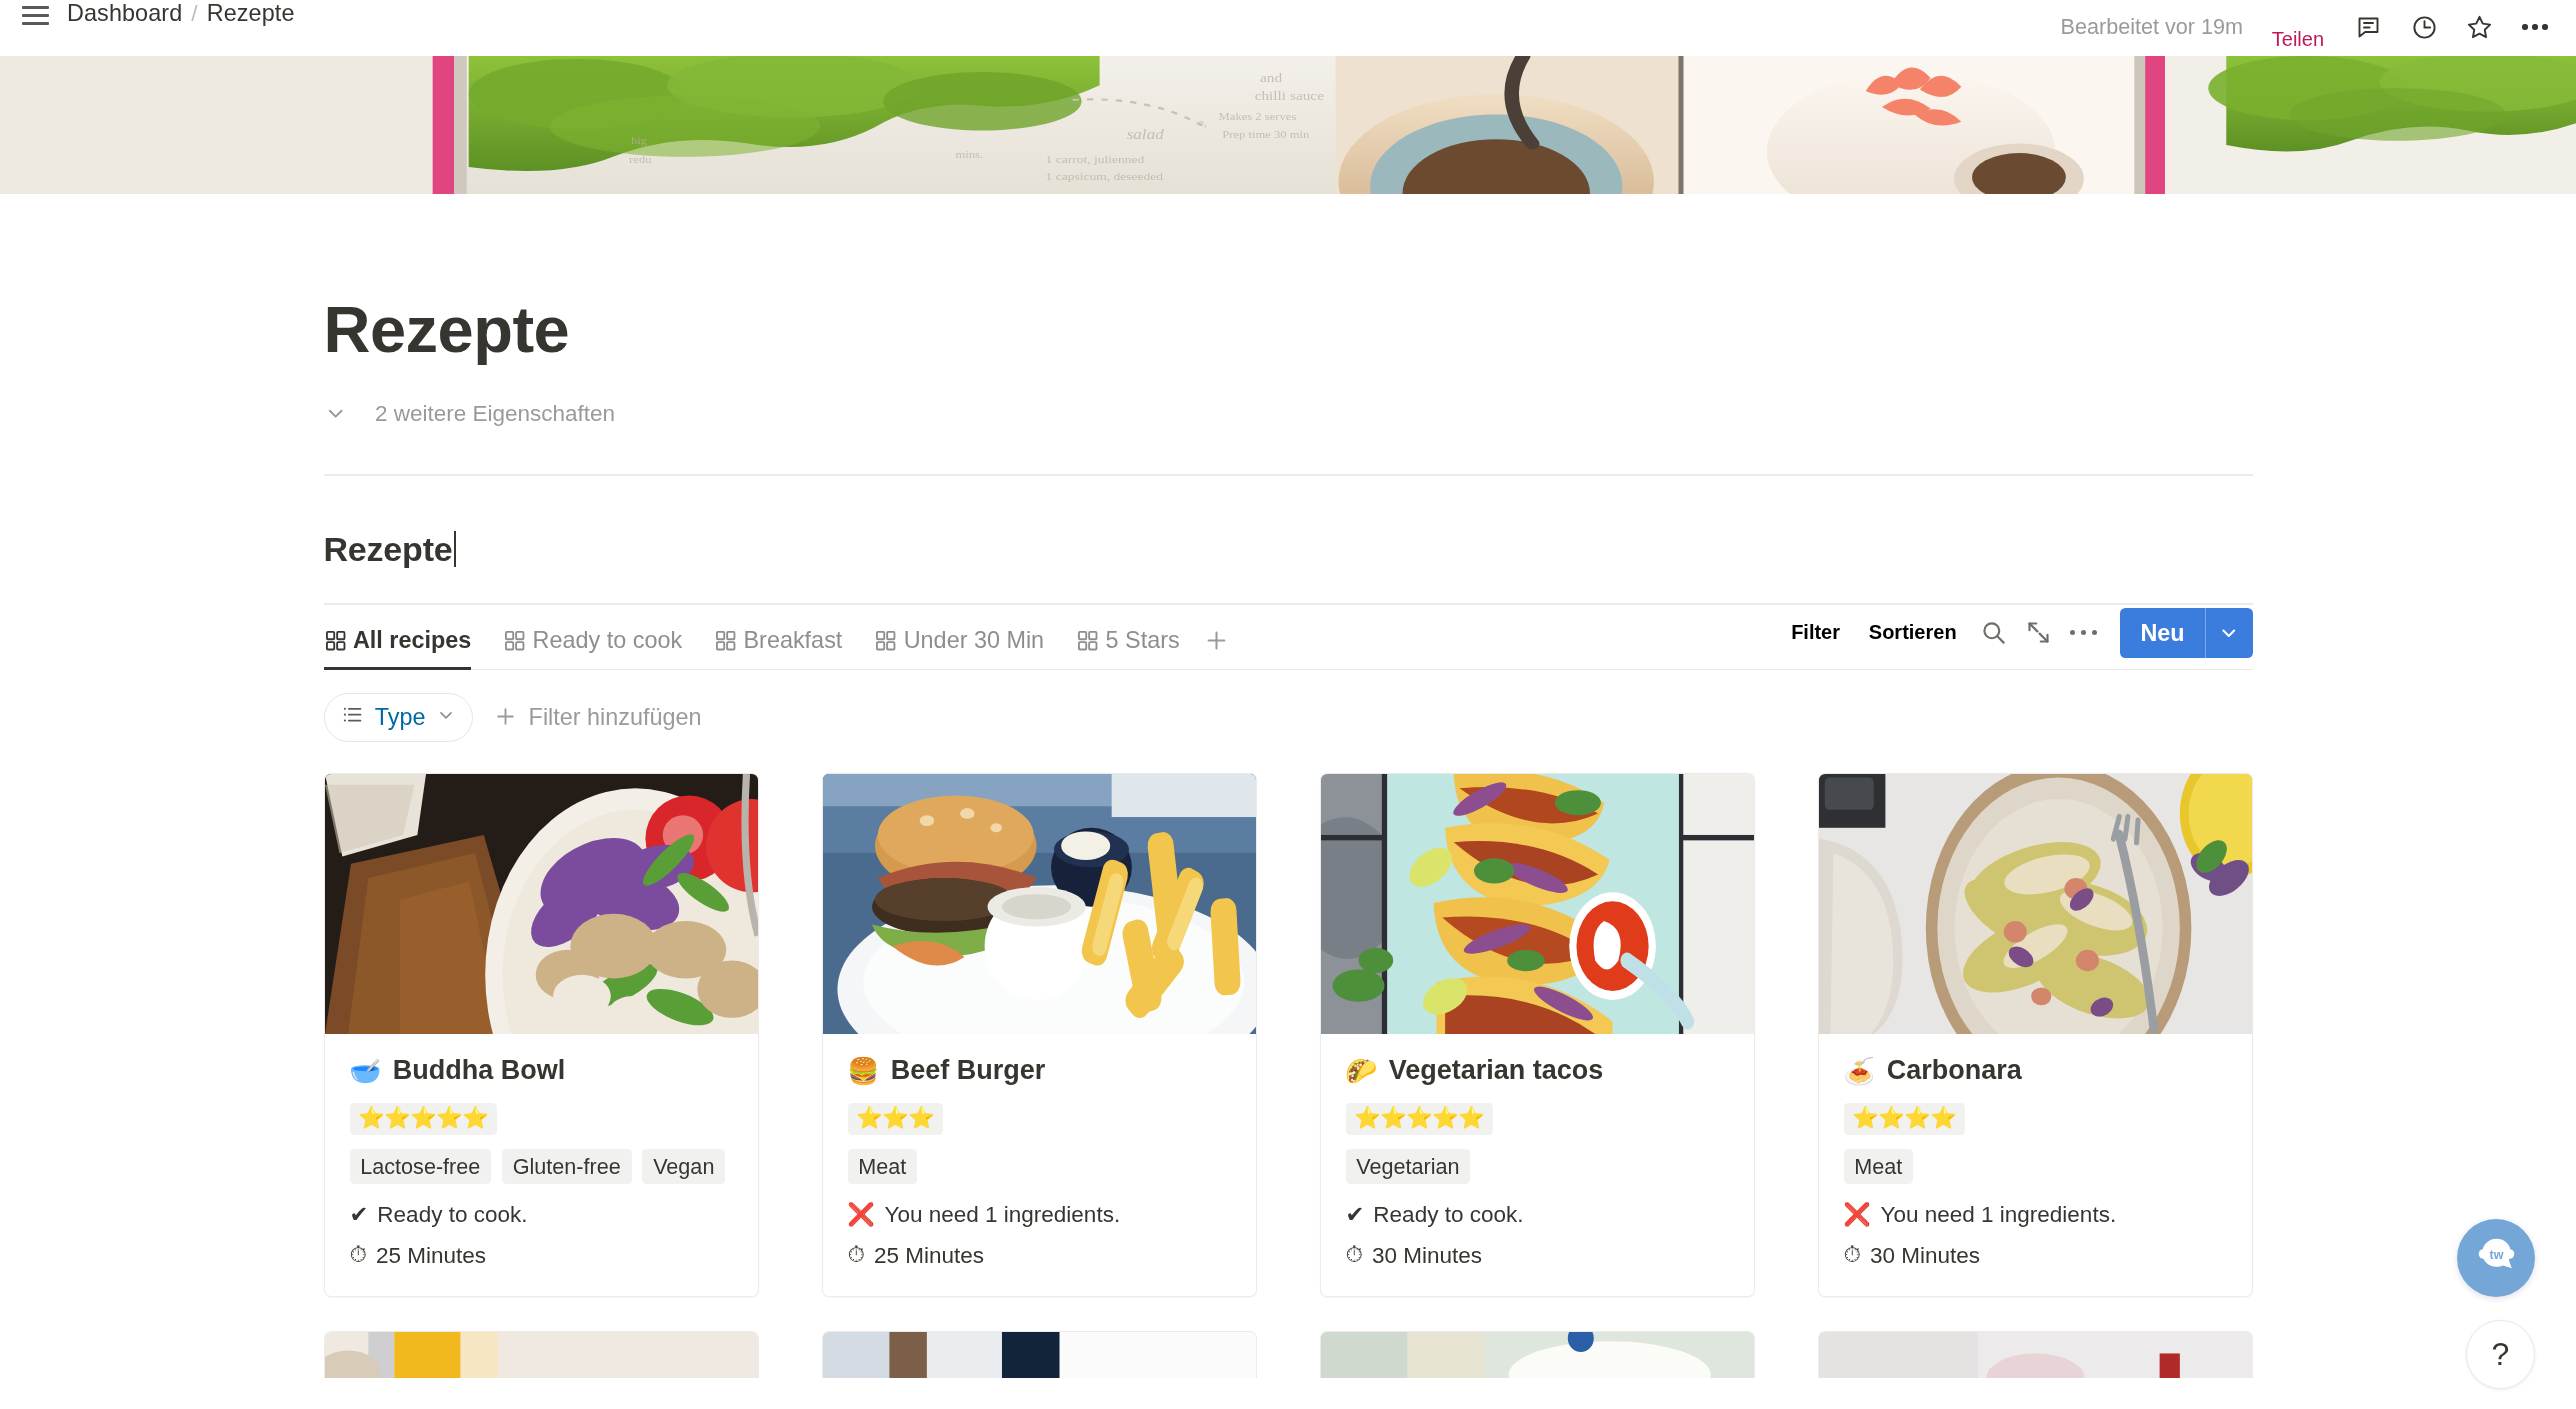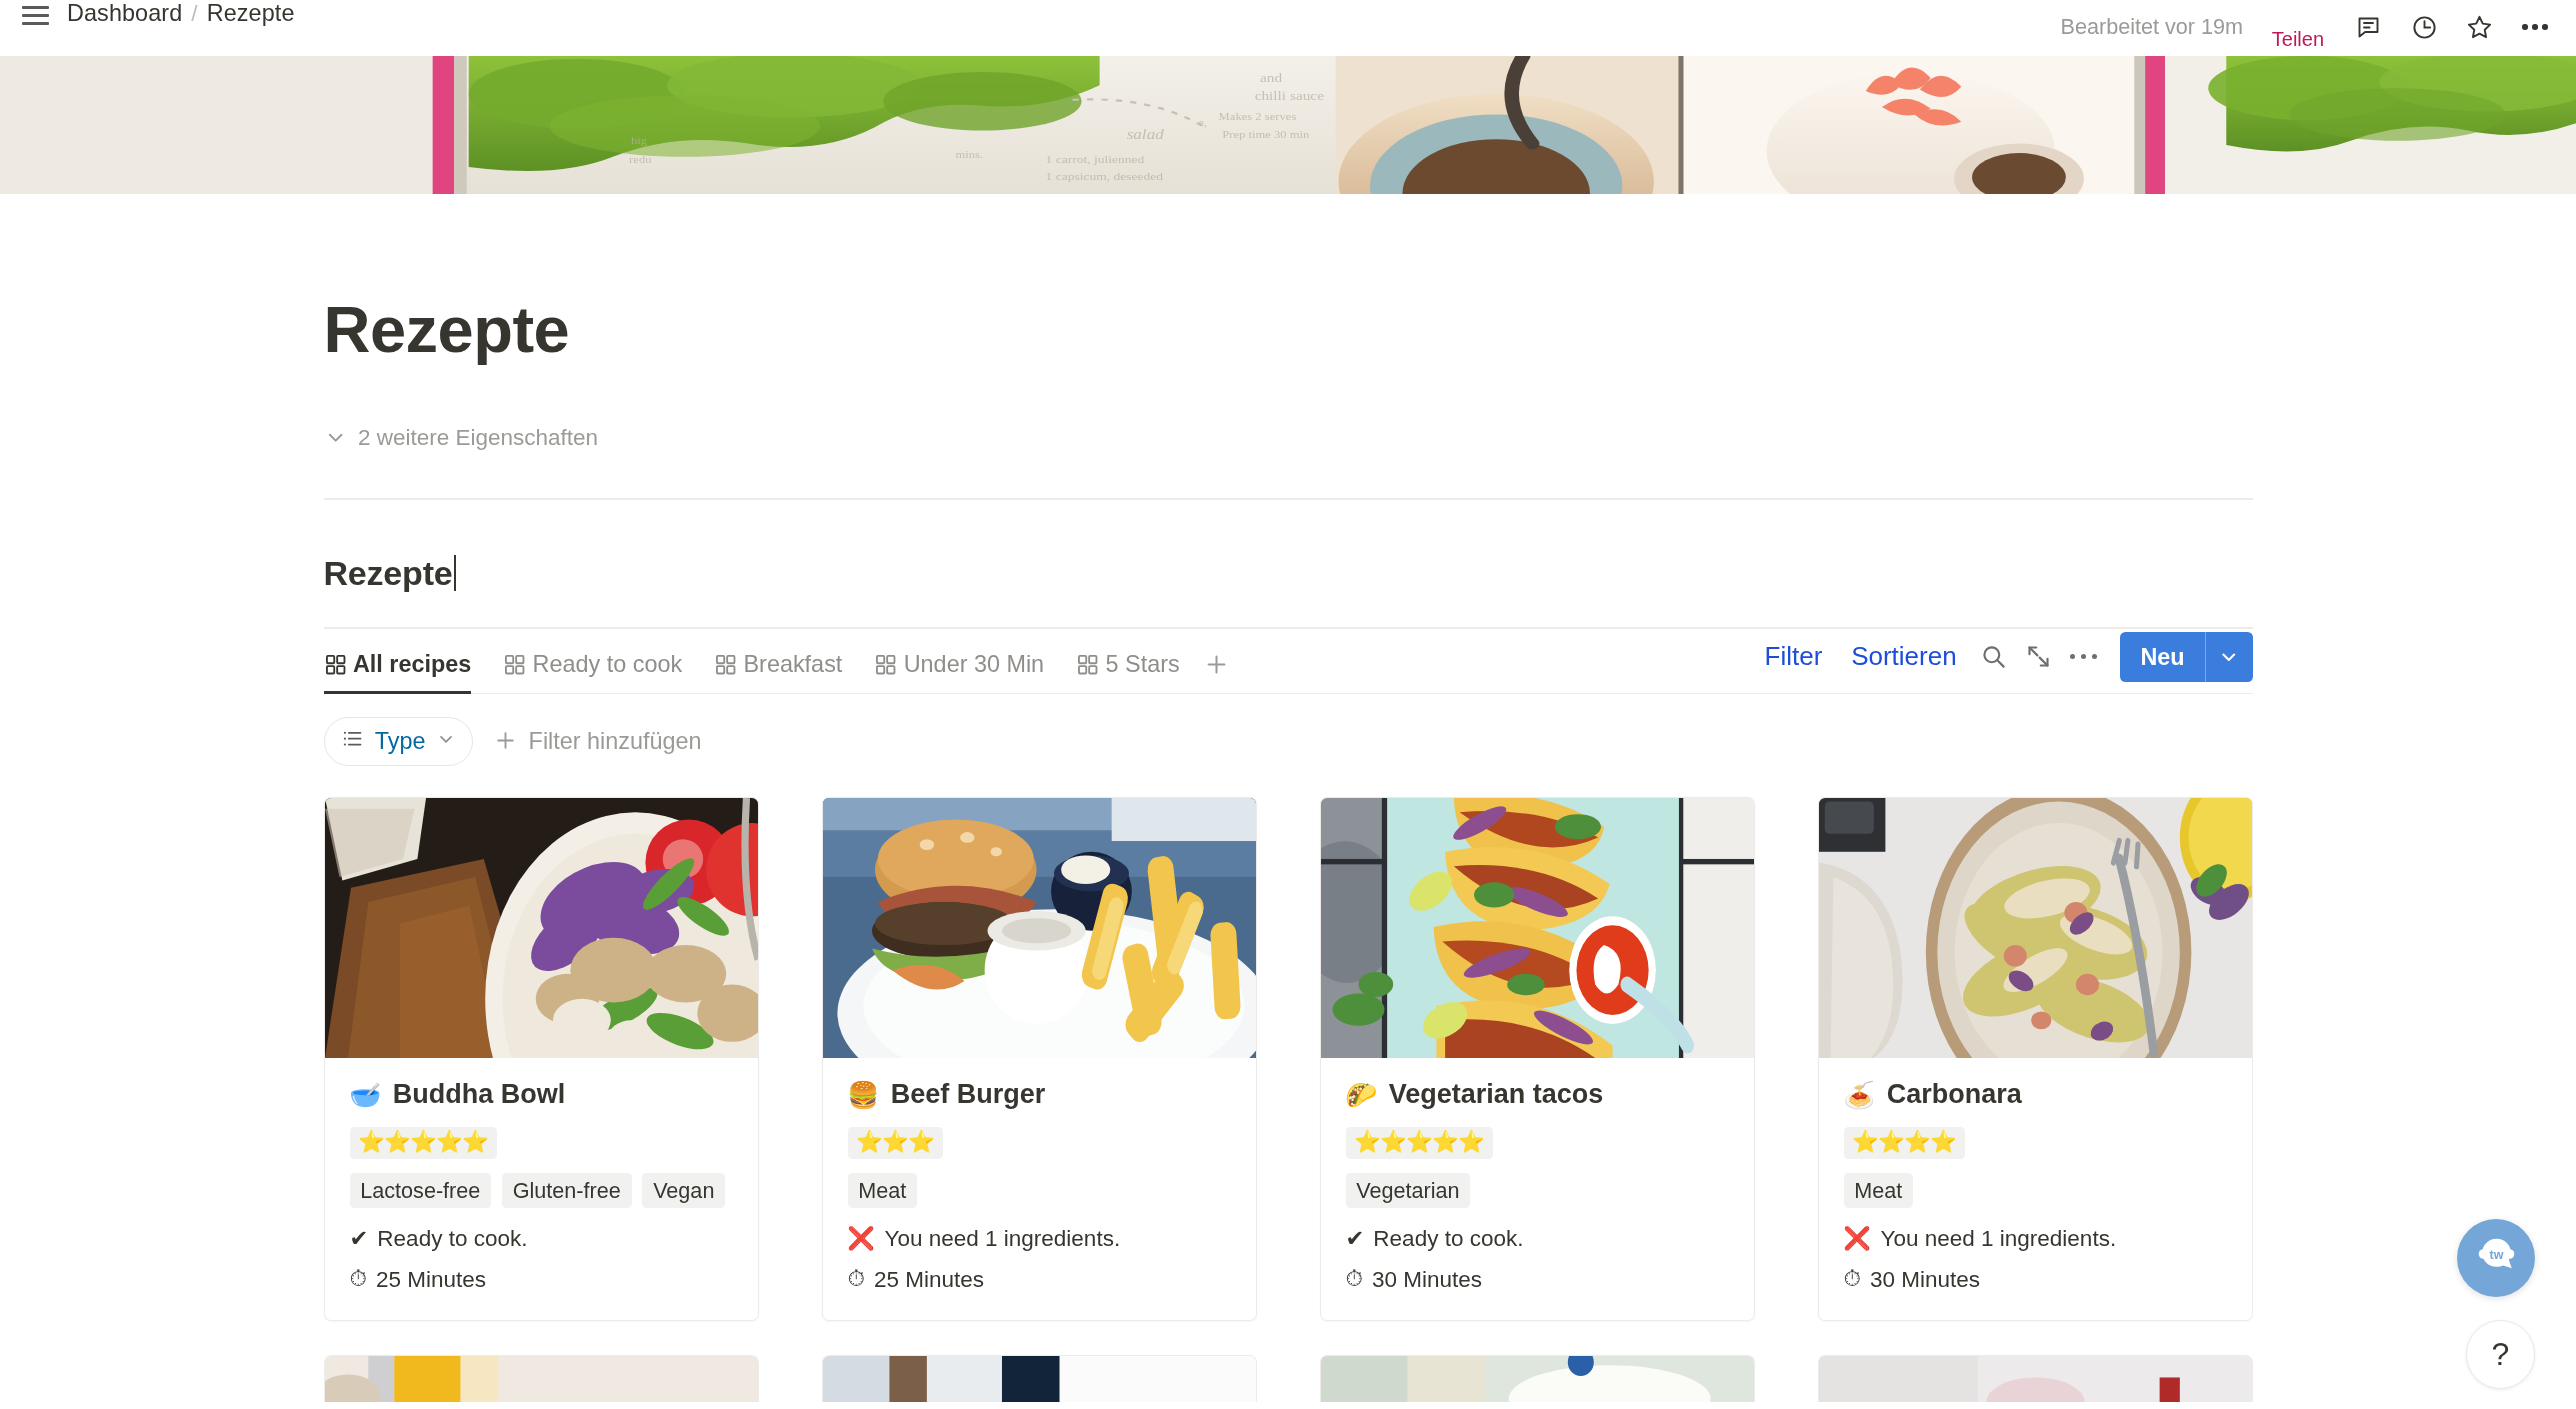--- a/index.html
+++ b/index.html
@@ -71,22 +71,22 @@
   }
   .page-title {
     font-size: 65px;
     font-weight: 700;
     color: #37352f;
     letter-spacing: -0.5px;
     margin-top: 103px;
     line-height: 1;
   }
   .props-toggle {
-    display: flex; align-items: center; gap: 11px;
-    margin-top: 63px;
+    display: flex; align-items: center; gap: 28px;
+    margin-top: 39px;
     color: #9b9a97;
     font-size: 22.5px;
     cursor: pointer;
     width: fit-content;
   }
   .chev-d { width: 23.4px; height: 23.4px; }
   .divider {
     height: 1.8px;
     background: #ecebea;
     margin-top: 47px;
@@ -149,22 +149,23 @@
     width: 41px; height: 100%; padding-bottom: 14.4px;
     cursor: pointer; color: #9b9a97;
     padding-top: 21.6px;
   }
   .tools {
     margin-left: auto;
     display: flex; align-items: center; gap: 0;
     padding-bottom: 10.8px;
   }
   .tool-text {
-    font-size: 26px; color: #1d4ed8; cursor: pointer; padding: 5.4px 14.4px;
+    font-size: 20px; color: #000000; cursor: pointer; padding: 5.4px 14.4px;
     white-space: nowrap;
+    font-weight: bold;
   }
   .tool-ic {
     width: 45px; height: 41px; display: flex; align-items: center; justify-content: center;
     cursor: pointer;
   }
   .neu-btn {
     display: flex; align-items: center;
     background: #3b7ddd;
     border-radius: 5.4px;
     margin-left: 14.4px;

